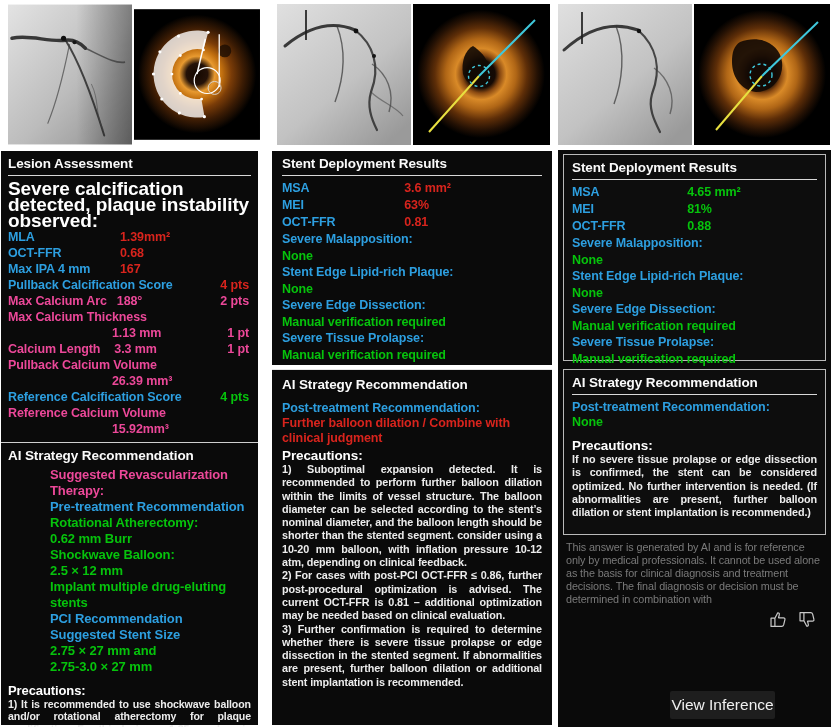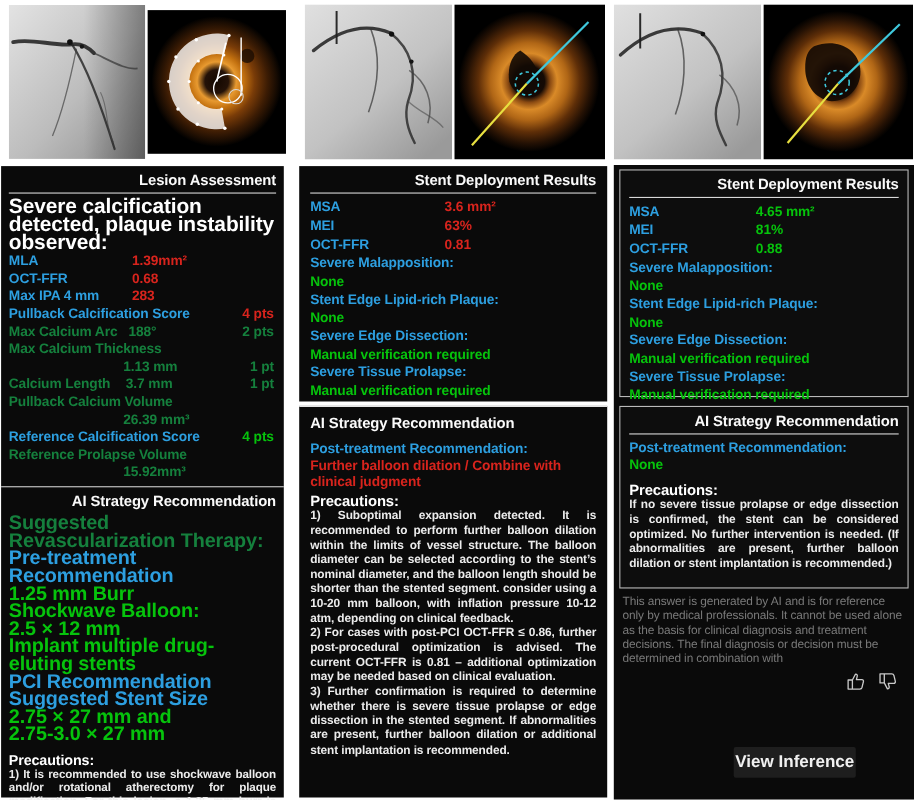--- a/index.html
+++ b/index.html
@@ -2,36 +2,36 @@
 <html><head>
 <meta charset="utf-8">
 <style>
   html,body{margin:0;padding:0;}
   body{width:831px;height:727px;position:relative;background:#ffffff;
        font-family:"Liberation Sans",sans-serif;overflow:hidden;}
   .imgrow{position:absolute;top:4px;height:141px;display:flex;gap:2px;}
   .imgrow svg{display:block;height:141px;}
   .panel{position:absolute;background:#0a0a0a;box-sizing:border-box;color:#f2f2f2;
          font-weight:700;letter-spacing:-0.1px;}
-  .ptitle{text-align:right;font-size:13.5px;color:#fafafa;padding:5px 0 4px;
+  .ptitle{text-align:left;font-size:13.5px;color:#fafafa;padding:5px 0 4px;
           border-bottom:1px solid #d8d8d8;}
   .ptitle-left{text-align:left;font-size:13.5px;color:#fafafa;padding:5px 0 4px;}
   .blue{color:#2d9fe0;}
   .green{color:#06c30c;}
   .red{color:#d8241d;}
-  .white{color:#15803d;}
+  .white{color:#ec4899;}
   
   #lesionPanel{left:1px;top:151px;width:257px;height:574px;padding:0 7px;}
   .subtitle{font-size:19px;line-height:16px;color:#ffffff;margin-top:5px;}
   .mrow{display:flex;font-size:12.5px;line-height:16px;}
   .w112{flex:0 0 112px;}
   .sp104{flex:0 0 104px;}
   .mla{margin-left:auto;padding-right:2px;}
   .sep{border-top:1px solid #cfcfcf;margin:5px -7px 0;}
-  .stratline{font-size:18px;line-height:16px;}
+  .stratline{font-size:13px;line-height:16px;margin-left:42px;}
   .prech{font-size:13px;color:#ffffff;margin-top:8px;}
   .prebody{font-size:10.6px;line-height:12.4px;color:#ececec;text-align:justify;}
   
   .resrow{display:flex;font-size:12.5px;line-height:17px;}
   .reslbl{flex:0 0 47%;}
   .findlbl{font-size:12.5px;line-height:16.5px;}
   #midResults{left:272px;top:151px;width:280px;height:214px;padding:0 10px;}
   #midStrategy{left:272px;top:369px;width:280px;height:356px;padding:2px 10px;
                border-top:1px solid #e5e5e5;}
   .postlbl{font-size:12.5px;line-height:16px;margin-top:4px;}
@@ -41,22 +41,22 @@
   
   #rightCol{left:558px;top:150px;width:273px;height:577px;padding:4px 5px;
             display:flex;flex-direction:column;}
   .rbox{border:1px solid #b9b9b9;box-sizing:border-box;padding:0 8px;background:#0d0d0d;}
   #rightResults{height:207px;}
   #rightStrategy{margin-top:8px;height:166px;padding-bottom:4px;}
   .disclaimer{font-weight:400;font-size:10.8px;line-height:12.9px;color:#7a7a7a;
               margin-top:6px;padding:0 3px;}
   .thumbsrow{display:flex;justify-content:flex-end;gap:10px;padding:4px 10px 0 0;}
   .thumb{cursor:pointer;}
-  .viewbtn{margin:auto auto 16px auto;transform:translateX(28px);background:#1e1e1e;
-           color:#f0f0f0;font-size:15.5px;font-weight:700;padding:5px 1px;
+  .viewbtn{margin:auto auto 4px auto;transform:translateX(28px);background:#1e1e1e;
+           color:#f0f0f0;font-size:15.5px;font-weight:400;padding:5px 1px;
            border:none;border-radius:2px;display:block;cursor:pointer;}
 </style>
 </head>
 <body>
 
 <div class="imgrow" style="left:8px;width:252px;">
   <svg width="125" viewBox="0 0 125 141">
     <defs>
       <linearGradient id="ag1" x1="0" y1="0" x2="1" y2="1">
         <stop offset="0" stop-color="#e3e3e3"></stop>
@@ -190,69 +190,70 @@
   <div class="mrow">
     <span class="w112 blue">MLA</span>
     <span class="red">1.39mm²</span>
   </div>
   <div class="mrow">
     <span class="w112 blue">OCT-FFR</span>
     <span class="red">0.68</span>
   </div>
   <div class="mrow">
     <span class="w112 blue">Max IPA 4 mm</span>
-    <span class="red">283</span>
+    <span class="red">167</span>
   </div>
   <div class="mrow">
     <span class="blue">Pullback Calcification Score</span>
     <span class="red mla">4 pts</span>
   </div>
   <div class="mrow">
     <span class="white">Max Calcium Arc</span>
     <span class="white" style="margin-left:10px;">188°</span>
     <span class="white mla">2 pts</span>
   </div>
   <div class="mrow">
     <span class="white">Max Calcium Thickness</span>
   </div>
   <div class="mrow">
     <span class="sp104"></span>
     <span class="white">1.13 mm</span>
     <span class="white mla">1 pt</span>
   </div>
   <div class="mrow">
     <span class="white">Calcium Length</span>
-    <span class="white" style="margin-left:14px;">3.7 mm</span>
+    <span class="white" style="margin-left:14px;">3.3 mm</span>
     <span class="white mla">1 pt</span>
   </div>
   <div class="mrow">
     <span class="white">Pullback Calcium Volume</span>
   </div>
   <div class="mrow">
     <span class="sp104"></span>
     <span class="white">26.39 mm³</span>
   </div>
   <div class="mrow">
     <span class="blue">Reference Calcification Score</span>
     <span class="green mla">4 pts</span>
   </div>
   <div class="mrow">
-    <span class="white">Reference Prolapse Volume</span>
+    <span class="white">Reference Calcium Volume</span>
   </div>
   <div class="mrow">
     <span class="sp104"></span>
     <span class="white">15.92mm³</span>
   </div>
 
   <div class="sep"></div>
   <div class="ptitle" style="border-bottom:none;">AI Strategy Recommendation</div>
 
   <div class="stratline white">Suggested Revascularization Therapy:</div>
   <div class="stratline blue">Pre-treatment Recommendation</div>
-  <div class="stratline green">1.25 mm Burr</div>
+  <div class="stratline green">Rotational Atherectomy:</div>
+  <div class="stratline green">0.62 mm Burr</div>
   <div class="stratline green">Shockwave Balloon:</div>
   <div class="stratline green">2.5 × 12 mm</div>
   <div class="stratline green">Implant multiple drug-eluting stents</div>
   <div class="stratline blue">PCI Recommendation</div>
   <div class="stratline blue">Suggested Stent Size</div>
   <div class="stratline green">2.75 × 27 mm and</div>
   <div class="stratline green">2.75-3.0 × 27 mm</div>
 
   <div class="prech">Precautions:</div>
   <div class="prebody">1) It is recommended to use shockwave balloon and/or rotational atherectomy for plaque modification. For this lesion, a 1.25 mm burr is advised. In specific cases, adequate pre-dilatation can be performed using a combination of shockwave and other balloons. The balloon diameter is recommended to be 2.5 mm, with inflation pressure 4 atm, and final verification at 6 atm.</div>

